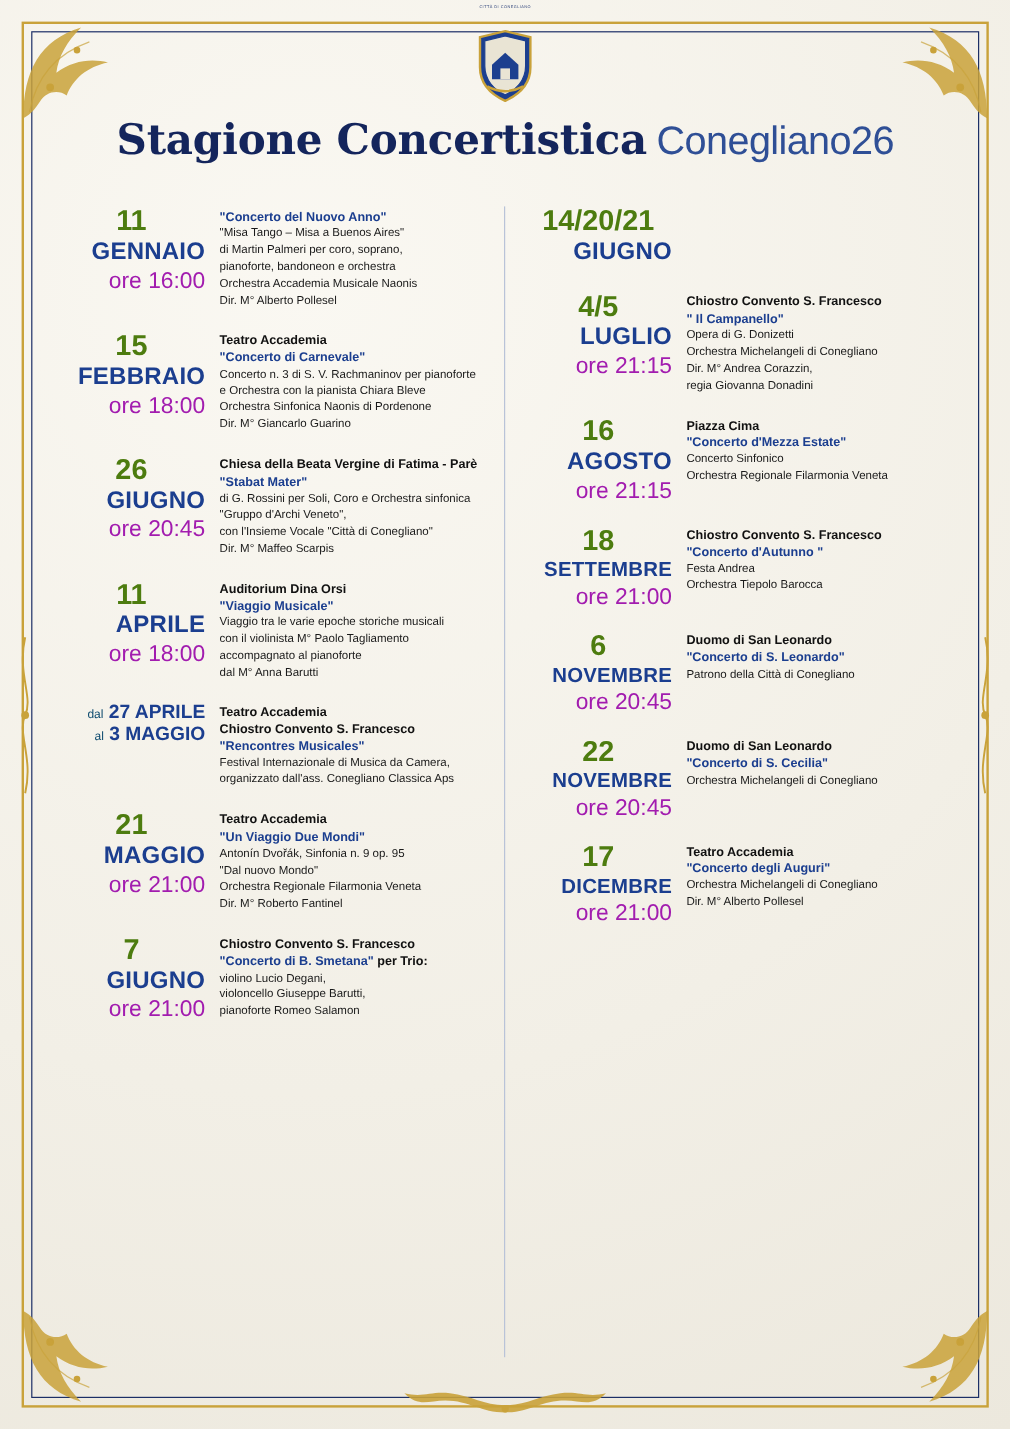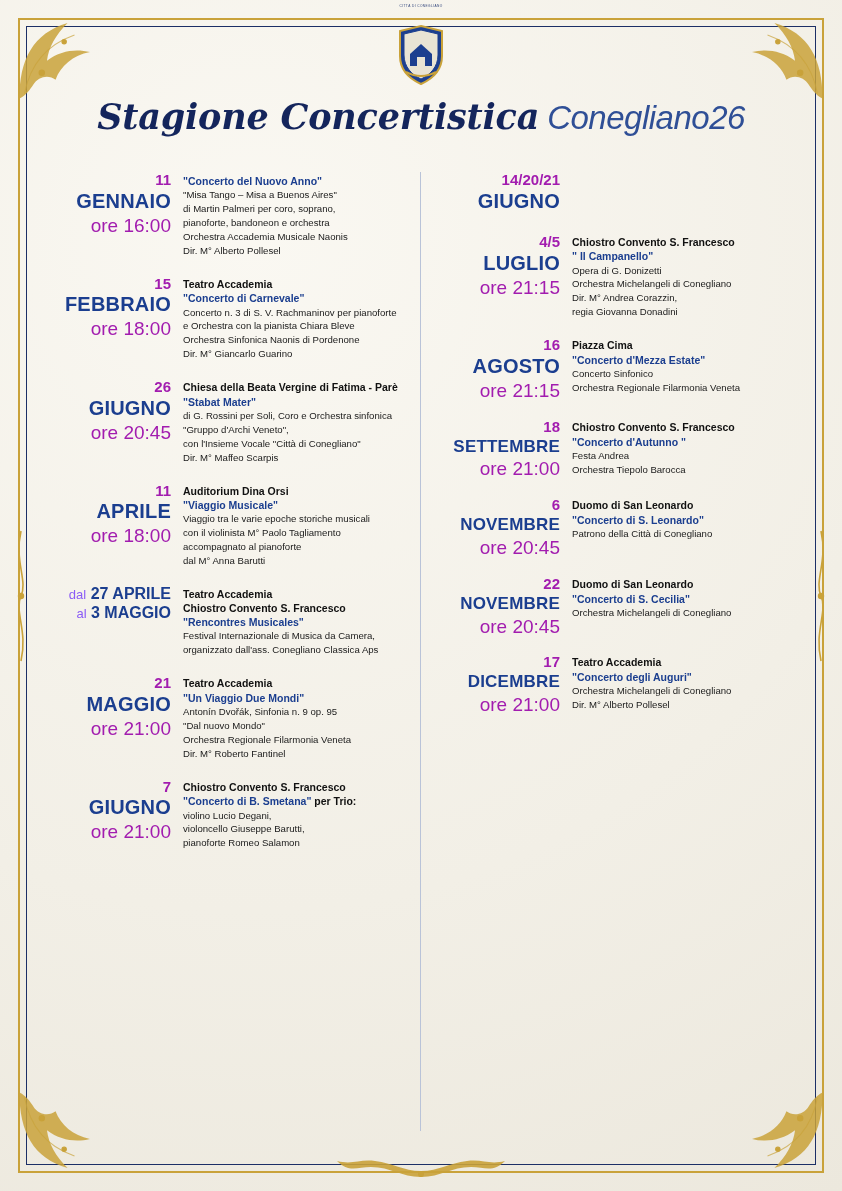--- a/index.html
+++ b/index.html
@@ -77,21 +77,20 @@
     height: 62px;
   }
   .crest svg { width: 100%; height: 100%; display:block; }
 
   .title-row {
     position: absolute;
     top: 96px;
     left: 0; right: 0;
     text-align: center;
     white-space: nowrap;
-    font-style: italic;
   }
   .title-main {
     font-family: "DejaVu Serif", serif;
     font-weight: bold;
     font-size: 35px;
     color: #14255c;
     letter-spacing: -0.2px;
   }
   .title-sub {
     font-family: "Liberation Sans", sans-serif;
@@ -130,33 +129,34 @@
     width: 135px;
     flex: 0 0 135px;
     text-align: right;
     padding-right: 12px;
     box-sizing: border-box;
     line-height: 1.05;
   }
   .day {
     font-family: "Liberation Sans", sans-serif;
     font-weight: bold;
-    font-size: 15px;
-    color: #a21caf;
+    font-size: 24px;
+    color: #4d7c0f;
     letter-spacing: 0px;
+    text-align: center;
   }
   .daterange-line {
     font-weight: bold;
     font-size: 16px;
     color: #1b3e8f;
   }
   .daterange-line .lbl {
     font-weight: normal;
-    font-size: 13px;
-    color: #8b5cf6;
+    font-size: 10px;
+    color: #0c4a6e;
   }
   .month {
     font-family: "Liberation Sans", sans-serif;
     font-weight: bold;
     font-size: 20px;
     color: #1b3e8f;
     margin-top: 3px;
     letter-spacing: 0.2px;
     text-align: right;
   }

